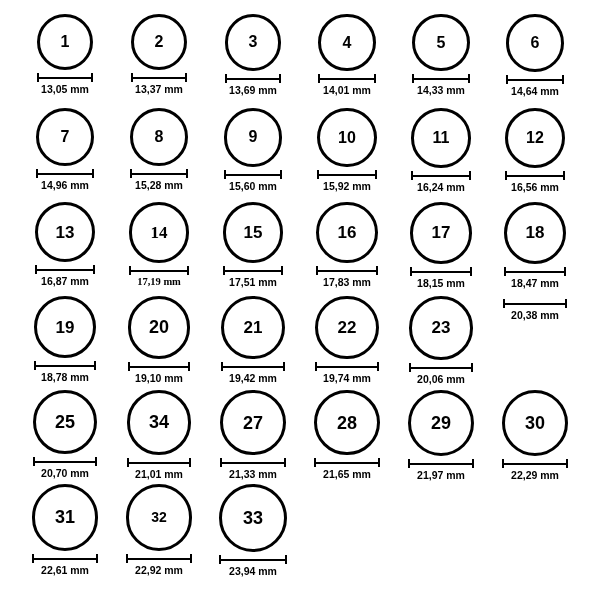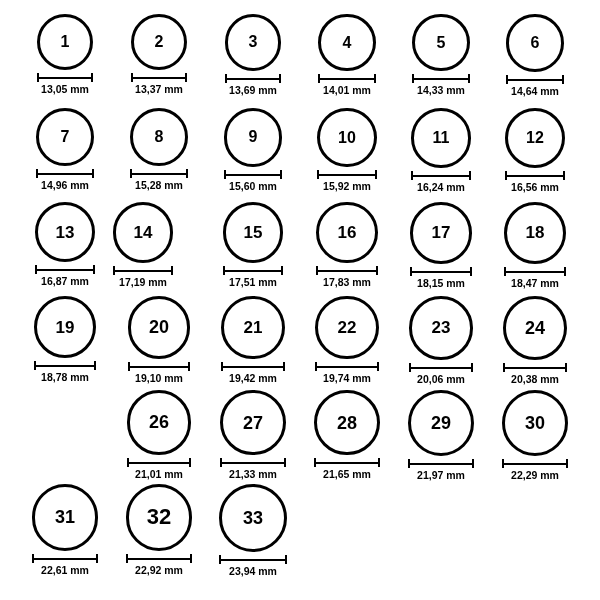--- a/index.html
+++ b/index.html
@@ -209,21 +209,21 @@
       <div class="ring" style="width: 60.2094px; height: 60.2094px;">
         <span class="ring-size" style="font-size: 17px;">13</span>
       </div>
       <div class="measure" style="width: 60.2094px;">
         <div class="bar"></div>
         <div class="cap left"></div>
         <div class="cap right"></div>
       </div>
       <div class="mm-label">16,87 mm</div>
     </div>
-    <div class="cell" style="left: 109px; top: 202px; width: 68px;">
+    <div class="cell" style="left: 125px; top: 202px; width: 68px; font-family: Liberation Serif, serif;">
       <div class="ring" style="width: 60.562px; height: 60.562px;">
         <span class="ring-size" style="font-size: 17px;">14</span>
       </div>
       <div class="measure" style="width: 60.562px;">
         <div class="bar"></div>
         <div class="cap left"></div>
         <div class="cap right"></div>
       </div>
       <div class="mm-label">17,19 mm</div>
     </div>
@@ -320,33 +320,41 @@
         <span class="ring-size" style="font-size: 17px;">23</span>
       </div>
       <div class="measure" style="width: 63.7245px;">
         <div class="bar"></div>
         <div class="cap left"></div>
         <div class="cap right"></div>
       </div>
       <div class="mm-label">20,06 mm</div>
     </div>
     <div class="cell" style="left: 501px; top: 296px; width: 68px;">
-      <div class="ring" style="width: 64.0771px; height: 64.0771px;">
-        <span class="ring-size" style="font-size: 18px;">24</span>
-      </div>
       <div class="measure" style="width: 64.0771px;">
         <div class="bar"></div>
         <div class="cap left"></div>
         <div class="cap right"></div>
       </div>
       <div class="mm-label">20,38 mm</div>
+    </div>
+    <div class="cell" style="left: 31px; top: 390px; width: 68px;">
+      <div class="ring" style="width: 64.4298px; height: 64.4298px;">
+        <span class="ring-size" style="font-size: 18px;">25</span>
+      </div>
+      <div class="measure" style="width: 64.4298px;">
+        <div class="bar"></div>
+        <div class="cap left"></div>
+        <div class="cap right"></div>
+      </div>
+      <div class="mm-label">20,70 mm</div>
     </div>
     <div class="cell" style="left: 125px; top: 390px; width: 68px;">
       <div class="ring" style="width: 64.7713px; height: 64.7713px;">
-        <span class="ring-size" style="font-size: 18px;">26</span>
+        <span class="ring-size" style="font-size: 18px;">34</span>
       </div>
       <div class="measure" style="width: 64.7713px;">
         <div class="bar"></div>
         <div class="cap left"></div>
         <div class="cap right"></div>
       </div>
       <div class="mm-label">21,01 mm</div>
     </div>
     <div class="cell" style="left: 219px; top: 390px; width: 68px;">
       <div class="ring" style="width: 65.124px; height: 65.124px;">
@@ -398,21 +406,21 @@
       </div>
       <div class="measure" style="width: 66.5344px;">
         <div class="bar"></div>
         <div class="cap left"></div>
         <div class="cap right"></div>
       </div>
       <div class="mm-label">22,61 mm</div>
     </div>
     <div class="cell" style="left: 125px; top: 484px; width: 68px;">
       <div class="ring" style="width: 66.876px; height: 66.876px;">
-        <span class="ring-size" style="font-size: 22px;">32</span>
+        <span class="ring-size" style="font-size: 14px;">32</span>
       </div>
       <div class="measure" style="width: 66.876px;">
         <div class="bar"></div>
         <div class="cap left"></div>
         <div class="cap right"></div>
       </div>
       <div class="mm-label">22,92 mm</div>
     </div>
     <div class="cell" style="left: 219px; top: 484px; width: 68px;">
       <div class="ring" style="width: 68px; height: 68px;">

